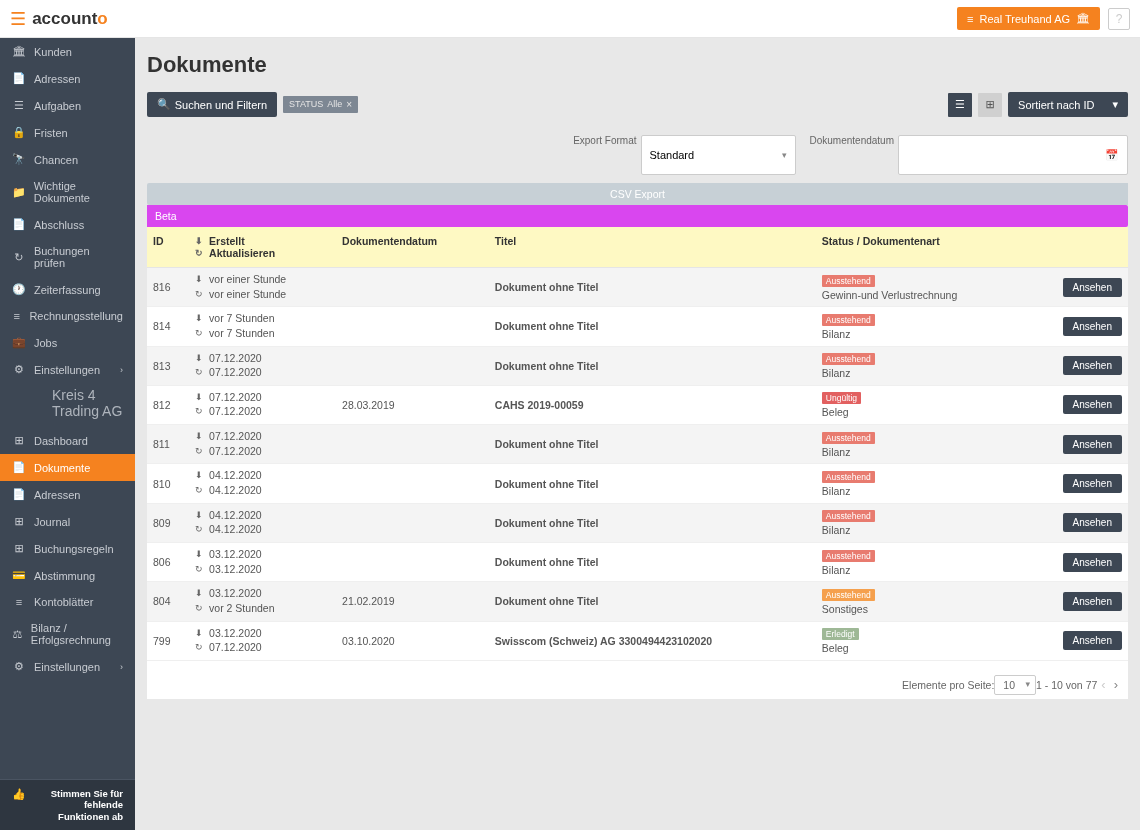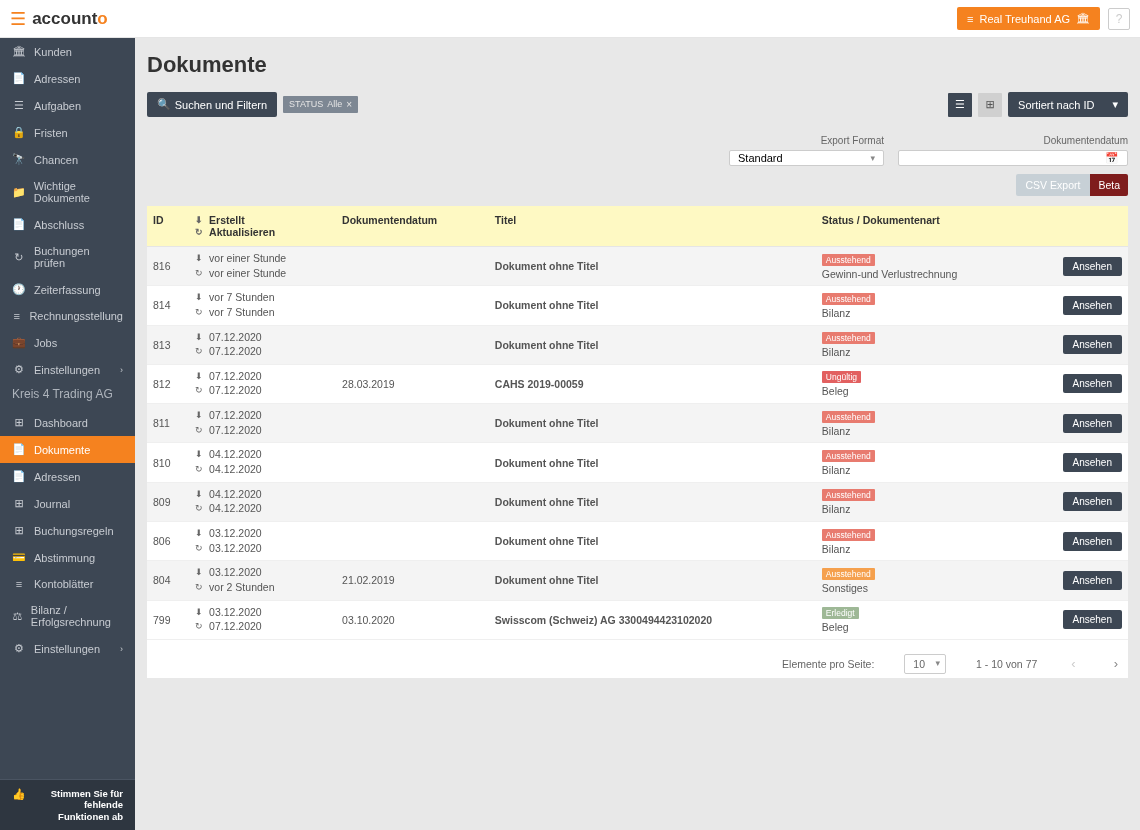--- a/index.html
+++ b/index.html
@@ -14,67 +14,67 @@
 .org-btn { background:#f5821f; color:#fff; border:none; padding:5px 10px; font-size:11px; border-radius:2px; display:flex; align-items:center; gap:6px; cursor:pointer; }
 .help-icon { width:22px; height:22px; border:1px solid #ccc; color:#ccc; display:flex; align-items:center; justify-content:center; border-radius:2px; font-size:12px; cursor:pointer; }
 
 
 .sidebar { position:absolute; top:38px; left:0; width:135px; bottom:0; background:#3d4754; color:#ccc; font-size:11px; overflow-y:auto; }
 .sb-section { padding:12px 12px 6px; color:#fff; font-size:14px; font-weight:600; display:flex; align-items:center; justify-content:space-between; }
 .sb-item { display:flex; align-items:center; gap:8px; padding:7px 12px; color:#c8ccd2; cursor:pointer; }
 .sb-item.active { background:#f5821f; color:#fff; }
 .sb-icon { width:14px; display:inline-flex; justify-content:center; font-size:11px; }
 .sb-item .chev { margin-left:auto; font-size:9px; }
-.sb-sub { padding:4px 12px 8px; font-size:12px; color:#aeb4bc; }
+.sb-sub { padding:4px 12px 8px; font-size:14px; color:#aeb4bc;margin-left:40px; }
 .sb-footer { position:absolute; bottom:0; left:0; right:0; background:#2e3640; padding:8px 12px; display:flex; gap:8px; align-items:flex-start; cursor:pointer; border-top:1px solid #4a5462; }
 .sb-footer .txt { font-size:9.5px; color:#fff; font-weight:600; line-height:1.2;text-align:right; }
 
 
 .main { position:absolute; top:38px; left:135px; right:0; bottom:0; overflow:auto; padding:14px 12px 20px; }
 h1.page-title { font-size:22px; font-weight:600; color:#333; margin-bottom:14px; }
 
 .toolbar { display:flex; align-items:center; gap:6px; margin-bottom:18px; }
 .search-btn { background:#3d4754; color:#fff; border:none; padding:6px 10px; font-size:11px; border-radius:2px; cursor:pointer; display:flex; align-items:center; gap:4px; }
 .chip { background:#7d8793; color:#e5e5e5; font-size:9px; padding:3px 6px; border-radius:1px; display:flex; align-items:flex-start; gap:4px; }
 .chip .close { cursor:pointer; font-size:10px; }
 .toolbar .right { margin-left:auto; display:flex; align-items:center; gap:6px; }
 .view-btn { width:24px; height:24px; background:#3d4754; color:#fff; display:flex; align-items:center; justify-content:center; border:none; cursor:pointer; font-size:11px; border-radius:1px; }
 .view-btn.alt { background:#d0d0d0; color:#555; }
 .sort-btn { background:#3d4754; color:#fff; border:none; padding:6px 10px; font-size:11px; border-radius:2px; cursor:pointer; display:flex; align-items:center; gap:18px; }
 
 .filters { display:flex; gap:14px; justify-content:flex-end; margin-bottom:8px; }
-.filter-grp { display:flex; flex-direction:column; gap:4px;align-items:flex-end; }
+.filter-grp { display:flex; flex-direction:row; gap:4px; }
 .filter-grp label { font-size:10px; color:#666; }
-.select, .dateinput { height:16px; border:1px solid #ccc; background:#fff; font-size:11px; padding:0 8px; border-radius:2px; display:flex; align-items:center; justify-content:space-between; cursor:pointer; }
+.select, .dateinput { height:40px; border:1px solid #ccc; background:#fff; font-size:11px; padding:0 8px; border-radius:2px; display:flex; align-items:center; justify-content:space-between; cursor:pointer; }
 .select { width:155px; }
 .dateinput { width:230px; justify-content:flex-end; color:#888; }
 
-.export-row { display:flex; justify-content:flex-end; gap:0; margin-bottom:10px; }
+.export-row { display:flex; justify-content:flex-end; gap:0; margin-bottom:0;flex-direction:column; }
 .csv-btn { background:#c7d0d6; color:#fff; border:none; padding:5px 10px; font-size:10.5px; border-radius:2px 0 0 2px; cursor:pointer; }
-.beta-badge { background:#7f1d1d; color:#fff; font-size:10.5px; padding:5px 8px; border-radius:0 2px 2px 0; }
+.beta-badge { background:#d946ef; color:#fff; font-size:10.5px; padding:5px 8px; border-radius:0 2px 2px 0; }
 
 
 .tbl { width:100%; background:#fef9c3; border-collapse:collapse; font-size:10.5px; }
 .tbl th { text-align:left; padding:8px 6px; font-weight:700; color:#333; border-bottom:1px solid #e5e5e5; vertical-align:top; font-size:10.5px; }
 .tbl td { padding:5px 6px; color:#555; border-bottom:1px solid #efefef; vertical-align:middle; }
 .tbl tbody tr:nth-child(odd) { background:#f4f4f4; }
 .tbl tbody tr:nth-child(even) { background:#fff; }
 .created-cell { display:flex; flex-direction:column; gap:1px; line-height:1.3; }
 .created-line { display:flex; align-items:center; gap:4px; }
 .mini-ico { font-size:9px; color:#666; width:10px; display:inline-block; }
 .title-bold { font-weight:700; color:#333; }
 .badge { display:inline-block; font-size:8.5px; padding:1px 4px; border-radius:1px; color:#fff; margin-bottom:2px; }
 .badge.aus { background:#e87b6f; }
 .badge.ung { background:#e26060; }
 .badge.aus2 { background:#f5a04d; }
 .badge.erl { background:#9eb896; }
 .doc-type { font-size:10.5px; color:#555; }
 .view-link { background:#3d4754; color:#fff; border:none; padding:4px 10px; font-size:10px; border-radius:2px; cursor:pointer; }
 
-.pager { display:flex; align-items:center; justify-content:flex-end; gap:30px; padding:14px 6px 4px; font-size:10.5px; color:#666; background:#fff; }
+.pager { display:flex; align-items:center; justify-content:flex-end; gap:0; padding:14px 6px 4px; font-size:10.5px; color:#666; background:#fff; }
 .page-select { border:1px solid #ccc; padding:3px 20px 3px 8px; border-radius:2px; position:relative; cursor:pointer; background:#fff; }
 .page-select::after { content:"▾"; position:absolute; right:5px; font-size:9px; color:#888; }
 .pager .arrow { cursor:pointer; color:#888; font-size:13px; padding:0 4px; }
 .pager .arrow.dis { color:#ccc; }
 </style>
 </head>
 <body>
 
 <div class="topbar">
   <span class="hamburger">☰</span>

